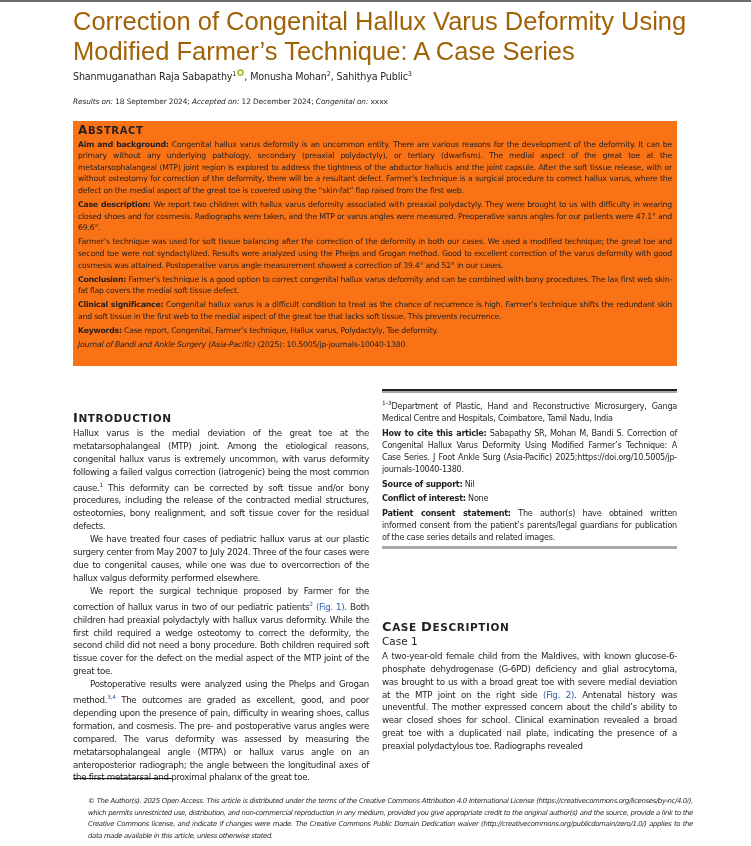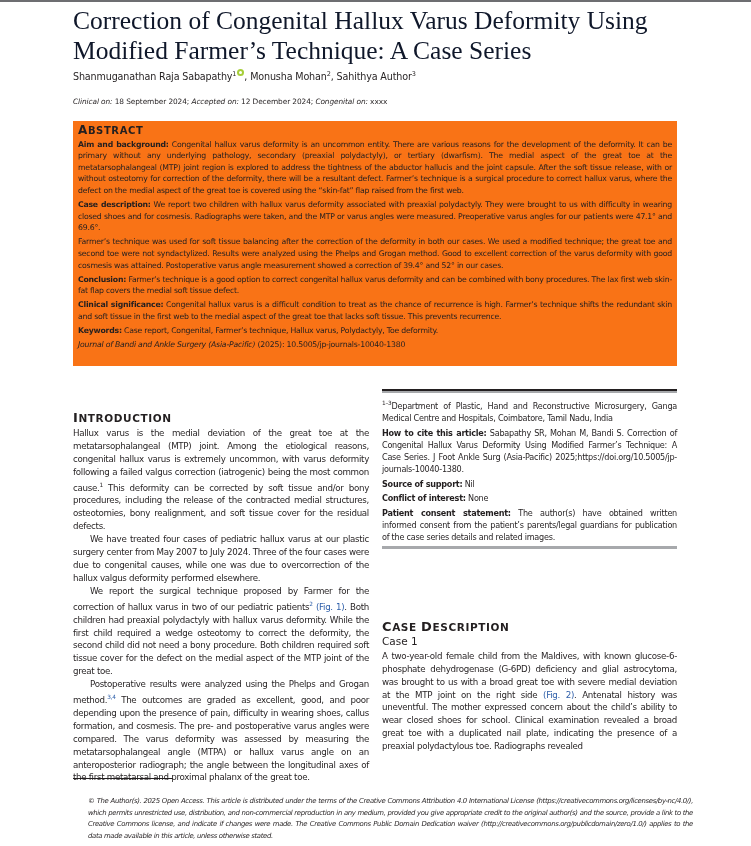--- a/index.html
+++ b/index.html
@@ -1,18 +1,18 @@
 <!DOCTYPE html>
 <html><head>
 <meta charset="utf-8">
 <style>
   html, body { margin: 0; padding: 0; background: #ffffff; }
   body { width: 751px; height: 846px; position: relative; overflow: hidden; color: #231f20; }
   .topbar { position: absolute; left: 0; top: 0; width: 751px; height: 2px; background: #6d6e71; }
-  .title { position: absolute; left: 73px; top: 6px; width: 620px; font-family: Liberation Serif, serif; font-size: 25.5px; line-height: 30px; color: #0f172a; margin: 0; font-weight: normal; }
+  .title { position: absolute; left: 73px; top: 6px; width: 620px; font-family: Liberation Sans, sans-serif; font-size: 25.5px; line-height: 30px; color: #a16207; margin: 0; font-weight: normal; }
   .authors { position: absolute; left: 73px; top: 69px; font-family: "DejaVu Sans", sans-serif; font-size: 9.6px; letter-spacing: -0.15px; }
   .authors sup { font-size: 6.5px; vertical-align: 4px; }
   .orcid { display: inline-block; width: 7px; height: 7px; border-radius: 50%; background: #a6ce39; vertical-align: 4px; margin-left: 1px; position: relative; }
   .orcid::after { content: ""; position: absolute; left: 2px; top: 2px; width: 3px; height: 3px; border-radius: 50%; background: #fff; }
   .dates { position: absolute; left: 73px; top: 97px; font-family: "DejaVu Sans", sans-serif; font-size: 7.4px; letter-spacing: -0.1px; }
   .dates i { font-style: italic; }
 
   .abstract { position: absolute; left: 73px; top: 121px; width: 604px; height: 245px; background: #f97316; box-sizing: border-box; padding: 4px 5px 0 5px; font-family: "DejaVu Sans", sans-serif; font-size: 7.75px; line-height: 11.6px; letter-spacing: -0.22px; }
   .sc-head { font-family: "DejaVu Sans", sans-serif; font-weight: bold; letter-spacing: 0.6px; text-transform: uppercase; }
   .abstract .sc-head { font-size: 10px; margin: 0 0 2px 0; }
@@ -44,25 +44,25 @@
   .footnote { position: absolute; left: 73px; top: 781px; width: 605px; font-family: "DejaVu Sans", sans-serif; font-style: italic; font-size: 6.9px; line-height: 11.6px; letter-spacing: -0.35px; margin: 15px; text-align: justify; }
 </style>
 </head>
 <body>
 
 <div class="topbar"></div>
 
 <h1 class="title">Correction of Congenital Hallux Varus Deformity Using Modified Farmer’s Technique: A Case Series</h1>
 
 <div class="authors">
-  <span>Shanmuganathan Raja Sabapathy</span><sup>1</sup><span class="orcid"></span>, <span>Monusha Mohan</span><sup>2</sup>, <span>Sahithya Author</span><sup>3</sup>
+  <span>Shanmuganathan Raja Sabapathy</span><sup>1</sup><span class="orcid"></span>, <span>Monusha Mohan</span><sup>2</sup>, <span>Sahithya Public</span><sup>3</sup>
 </div>
 
 <div class="dates">
-  <i>Clinical on:</i> <span>18 September 2024</span>; <i>Accepted on:</i> <span>12 December 2024</span>; <i>Congenital on:</i> <span>xxxx</span>
+  <i>Results on:</i> <span>18 September 2024</span>; <i>Accepted on:</i> <span>12 December 2024</span>; <i>Congenital on:</i> <span>xxxx</span>
 </div>
 
 <section class="abstract">
   <h2 class="sc-head"><span class="cap">A</span><span>bstract</span></h2>
   <p><b>Aim and background:</b> <span>Congenital hallux varus deformity is an uncommon entity. There are various reasons for the development of the deformity. It can be primary without any underlying pathology, secondary (preaxial polydactyly), or tertiary (dwarfism). The medial aspect of the great toe at the metatarsophalangeal (MTP) joint region is explored to address the tightness of the abductor hallucis and the joint capsule. After the soft tissue release, with or without osteotomy for correction of the deformity, there will be a resultant defect. Farmer’s technique is a surgical procedure to correct hallux varus, where the defect on the medial aspect of the great toe is covered using the “skin-fat” flap raised from the first web.</span></p>
   <p><b>Case description:</b> <span>We report two children with hallux varus deformity associated with preaxial polydactyly. They were brought to us with difficulty in wearing closed shoes and for cosmesis. Radiographs were taken, and the MTP or varus angles were measured. Preoperative varus angles for our patients were 47.1° and 69.6°.</span></p>
   <p>Farmer’s technique was used for soft tissue balancing after the correction of the deformity in both our cases. We used a modified technique; the great toe and second toe were not syndactylized. Results were analyzed using the Phelps and Grogan method. Good to excellent correction of the varus deformity with good cosmesis was attained. Postoperative varus angle measurement showed a correction of 39.4° and 52° in our cases.</p>
   <p><b>Conclusion:</b> <span>Farmer’s technique is a good option to correct congenital hallux varus deformity and can be combined with bony procedures. The lax first web skin-fat flap covers the medial soft tissue defect.</span></p>
   <p><b>Clinical significance:</b> <span>Congenital hallux varus is a difficult condition to treat as the chance of recurrence is high. Farmer’s technique shifts the redundant skin and soft tissue in the first web to the medial aspect of the great toe that lacks soft tissue. This prevents recurrence.</span></p>
   <p><b>Keywords:</b> <span>Case report, Congenital, Farmer’s technique, Hallux varus, Polydactyly, Toe deformity.</span></p>

